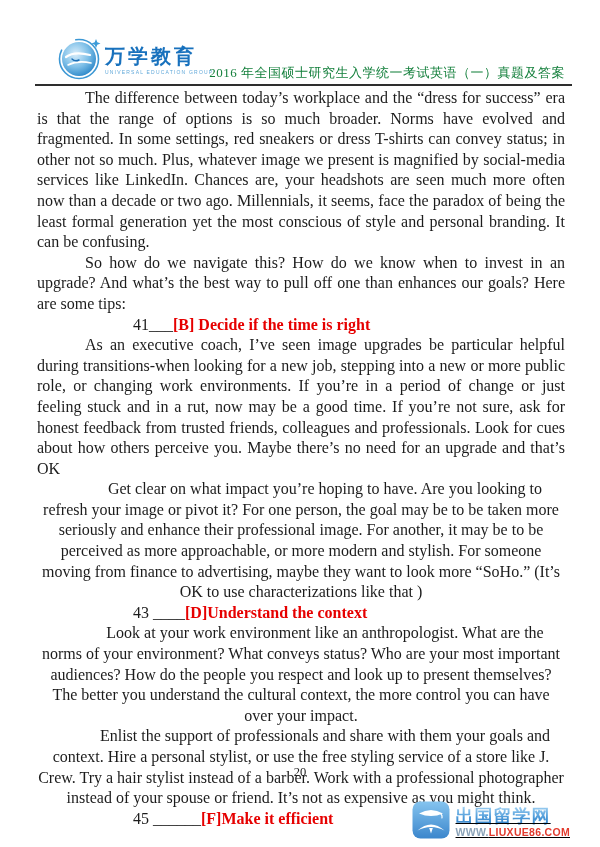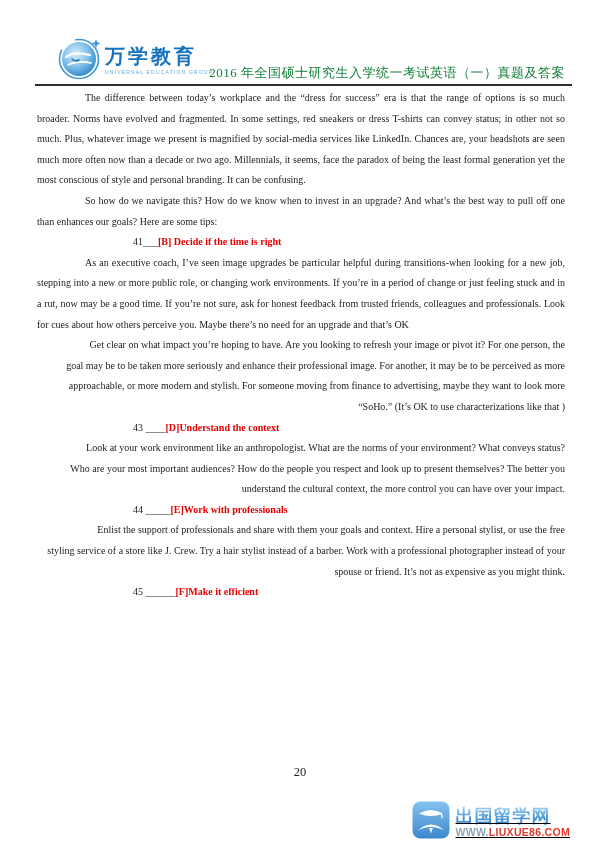--- a/index.html
+++ b/index.html
@@ -21,24 +21,24 @@
   }
   .doc-title {
     position:absolute; right:35px; top:64px; width:520px;
     font-size:13px; color:#15803d; text-align:right; letter-spacing:0.5px;
   }
   .header-rule {
     position:absolute; left:35px; right:28px; top:84px; height:2px; background:#2e2e2e;
   }
   
   .doc-body { position:absolute; left:37px; top:88px; width:528px; color:#1c1c1c; }
-  .para { margin:0; font-size:10px; line-height:20.6px; }
+  .para { margin:0; font-size:16px; line-height:20.6px; }
   .para.body { text-indent:48px; }
   .para.align-justify { text-align:justify; text-justify:inter-word; }
-  .para.align-left { text-align:right; }
+  .para.align-left { text-align:center; }
   .para.heading { padding-left:48px; text-indent:0; }
   .h-prefix { color:#1c1c1c;margin-left:48px; }
   .h-label { color:#e60000; font-weight:bold; }
   
   .page-num {
     position:absolute; left:0; top:765px; width:100%;
     text-align:center; font-size:12.5px; color:#222;
   }
   
   .watermark {
@@ -94,21 +94,20 @@
 <div class="header-rule"></div>
 
 <div class="doc-body">
     <p class="para body align-justify">The difference between today’s workplace and the “dress for success” era is that the range of options is so much broader. Norms have evolved and fragmented. In some settings, red sneakers or dress T-shirts can convey status; in other not so much. Plus, whatever image we present is magnified by social-media services like LinkedIn. Chances are, your headshots are seen much more often now than a decade or two ago. Millennials, it seems, face the paradox of being the least formal generation yet the most conscious of style and personal branding. It can be confusing.</p>
     <p class="para body align-justify">So how do we navigate this? How do we know when to invest in an upgrade? And what’s the best way to pull off one than enhances our goals? Here are some tips:</p>
     <p class="para heading"><span class="h-prefix">41___</span><span class="h-label">[B] Decide if the time is right</span></p>
     <p class="para body align-justify">As an executive coach, I’ve seen image upgrades be particular helpful during transitions-when looking for a new job, stepping into a new or more public role, or changing work environments. If you’re in a period of change or just feeling stuck and in a rut, now may be a good time. If you’re not sure, ask for honest feedback from trusted friends, colleagues and professionals. Look for cues about how others perceive you. Maybe there’s no need for an upgrade and that’s OK</p>
     <p class="para body align-left">Get clear on what impact you’re hoping to have. Are you looking to refresh your image or pivot it? For one person, the goal may be to be taken more seriously and enhance their professional image. For another, it may be to be perceived as more approachable, or more modern and stylish. For someone moving from finance to advertising, maybe they want to look more “SoHo.” (It’s OK to use characterizations like that )</p>
     <p class="para heading"><span class="h-prefix">43 ____</span><span class="h-label">[D]Understand the context</span></p>
     <p class="para body align-left">Look at your work environment like an anthropologist. What are the norms of your environment? What conveys status? Who are your most important audiences? How do the people you respect and look up to present themselves? The better you understand the cultural context, the more control you can have over your impact.</p>
-    <p class="para heading"><span class="h-prefix">44 _____</span><span class="h-label">[E]Work with professionals</span></p>
     <p class="para body align-left">Enlist the support of professionals and share with them your goals and context. Hire a personal stylist, or use the free styling service of a store like J. Crew. Try a hair stylist instead of a barber. Work with a professional photographer instead of your spouse or friend. It’s not as expensive as you might think.</p>
     <p class="para heading"><span class="h-prefix">45 ______</span><span class="h-label">[F]Make it efficient</span></p>
   </div>
 
 <div class="page-num">20</div>
 
 <div class="watermark">
   <span>
     <svg width="38" height="38" viewBox="0 0 38 38">
       <defs>

